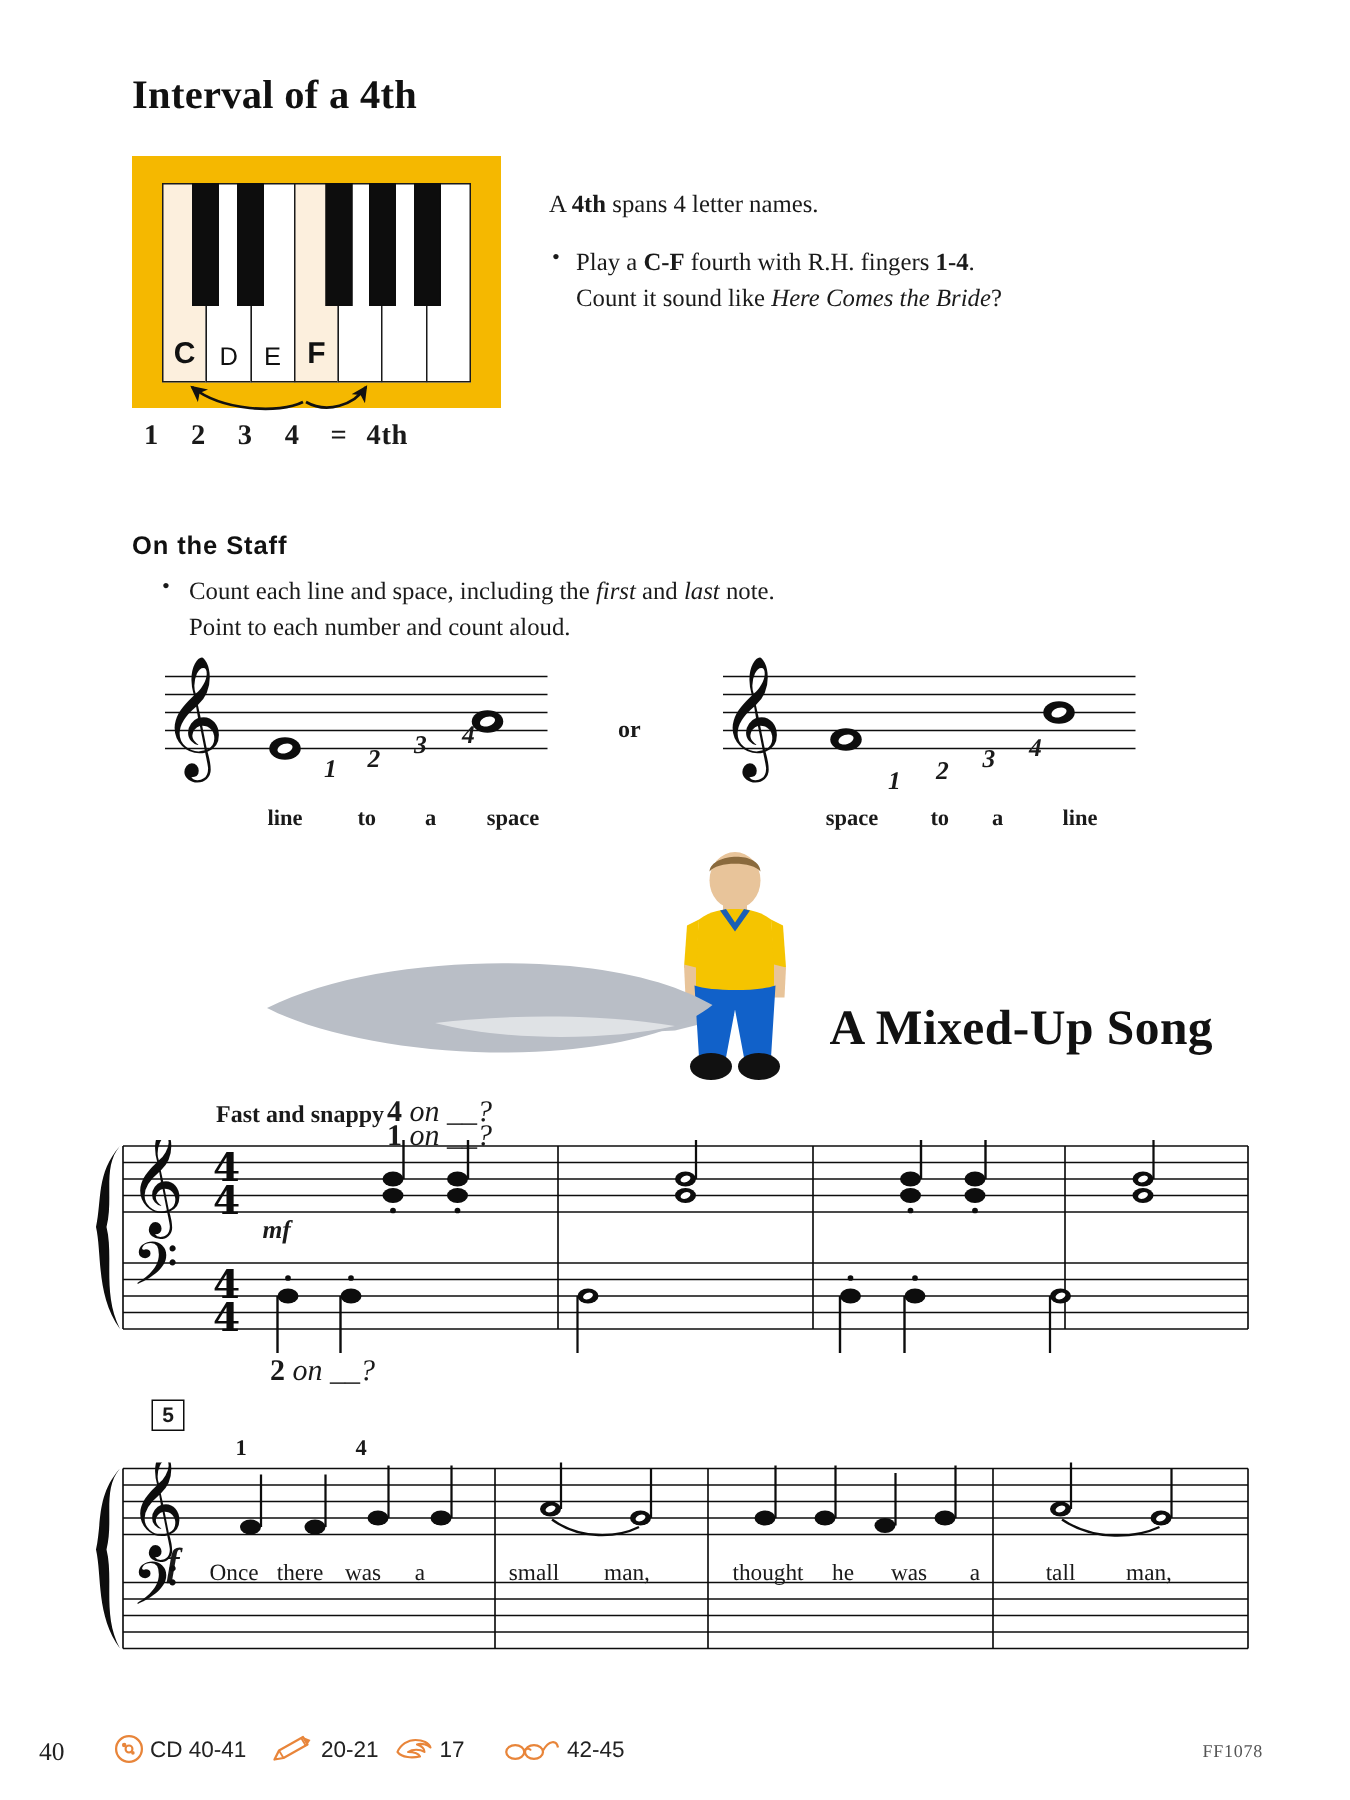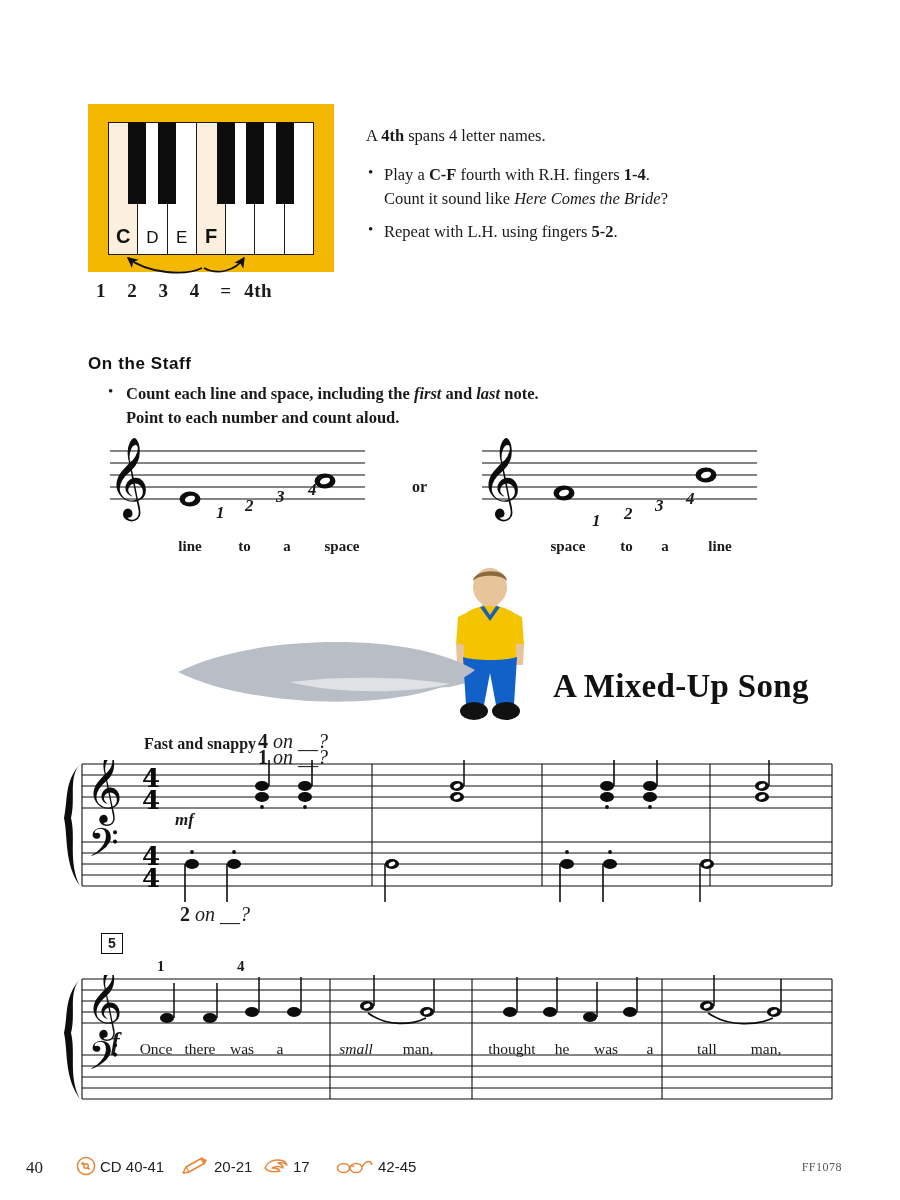--- a/index.html
+++ b/index.html
@@ -129,21 +129,21 @@
   .staff-bullet {
     position: absolute;
     left: 108px; top: 382px;
     width: 520px;
     font-size: 16.5px;
     line-height: 1.45;
   }
   .staff-bullet .dot {
     position: absolute; left: 0px; top: -1px; font-size: 15px;
   }
-  .staff-bullet .txt { display: block; padding-left: 18px; font-weight: bold; }
+  .staff-bullet .txt { display: block; padding-left: 18px; }
 
   
   .staff-wrap { position: absolute; }
   .svg-layer { position: absolute; left:0; top:0; overflow: visible; }
 
   .or-label {
     position: absolute;
     left: 412px; top: 478px;
     font-weight: bold;
     font-size: 16px;
@@ -239,20 +239,21 @@
     position: absolute; right: 58px; top: 8px;
     font-family: "Liberation Serif", serif;
     font-size: 12px; color: #555; letter-spacing: .5px;
   }
 </style>
 </head>
 <body>
 
 <div class="page">
 
+  <div class="page-title">Interval of a 4th</div>
 
   <div class="kb-box">
     <div class="kb-white-row" id="whiteRow">
         <div class="wkey hl">
           <span class="kname bold">C</span>
         </div>
         <div class="wkey">
           <span class="kname">D</span>
         </div>
         <div class="wkey">
@@ -297,23 +298,20 @@
 
   <div class="instr">
     <p class="lead">
       <span>A </span><span class="b">4th</span><span> spans 4 letter names.</span>
     </p>
     <ul class="bullets">
       <li>
         <span>Play a </span><span class="b">C-F</span><span> fourth with R.H. fingers </span><span class="b">1-4</span><span>.</span><br>
         <span>Count it sound like </span><span class="i">Here Comes the Bride</span><span>?</span>
       </li>
-      <li>
-        <span>Repeat with L.H. using fingers </span><span class="b">5-2</span><span>.</span>
-      </li>
     </ul>
   </div>
 
   <div class="section-head">On the Staff</div>
 
   <div class="staff-bullet">
     <span class="dot">•</span>
     <span class="txt">
       <span>Count each line and space, including the </span><span class="i">first</span><span> and </span><span class="i">last</span><span> note.</span><br>
       <span>Point to each number and count aloud.</span>
@@ -632,21 +630,21 @@
       <ellipse cx="712" cy="37" rx="3.4" ry="2.1" fill="#ffffff" transform="rotate(-20 712 37)"></ellipse>
       <line x1="719" y1="37" x2="719" y2="4" stroke="#0d0d0d" stroke-width="1.5"></line>
     </g>
     <path d="M646,38 C668,53 696,50 711,43" stroke="#0d0d0d" stroke-width="1.6" fill="none"></path>
   </svg>
 
   <div class="lyric" style="left:128px; top:1040px; width:56px;">Once</div>
   <div class="lyric" style="left:172px; top:1040px; width:56px;">there</div>
   <div class="lyric" style="left:216px; top:1040px; width:52px;">was</div>
   <div class="lyric" style="left:266px; top:1040px; width:28px;">a</div>
-  <div class="lyric" style="left:327px; top:1040px; width:58px;font-style:italic;">small</div>
+  <div class="lyric" style="left:327px; top:1040px; width:58px;">small</div>
   <div class="lyric" style="left:390px; top:1040px; width:56px;">man,</div>
   <div class="lyric" style="left:479px; top:1040px; width:66px;">thought</div>
   <div class="lyric" style="left:547px; top:1040px; width:30px;">he</div>
   <div class="lyric" style="left:581px; top:1040px; width:50px;">was</div>
   <div class="lyric" style="left:636px; top:1040px; width:28px;">a</div>
   <div class="lyric" style="left:685px; top:1040px; width:44px;">tall</div>
   <div class="lyric" style="left:738px; top:1040px; width:56px;">man,</div>
 
   <div class="footer">
     <div class="pageno">40</div>

